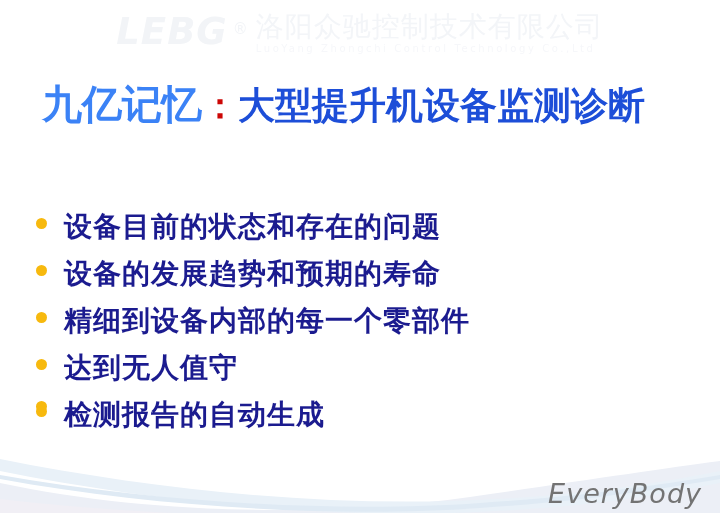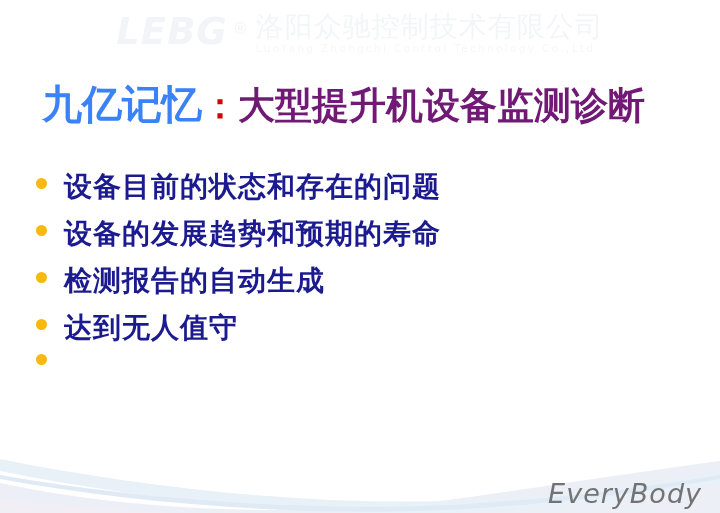--- a/index.html
+++ b/index.html
@@ -96,21 +96,21 @@
   .title-colon {
     font-family: "DejaVu Sans", "Liberation Sans", sans-serif;
     font-size: 36px;
     font-weight: bold;
     color: #cc0605;
   }
   .title-navy {
     font-family: Liberation Sans, sans-serif;
     font-size: 37px;
     font-weight: bold;
-    color: #701a75;
+    color: #1d4ed8;
     letter-spacing: 0px;
   }
 
   
   .bullets {
     position: absolute;
     left: 36px;
     top: 173px;
     width: 660px;
   }
@@ -130,20 +130,21 @@
     top: -7px;
   }
   .bullet-text {
     font-family: "DejaVu Serif", "Liberation Serif", serif;
     font-size: 28px;
     font-weight: bold;
     color: #1b1b8f;
     letter-spacing: 1px;
     white-space: nowrap;
     line-height: 1;
+    margin-top: 40px;
   }
 
   
   .footer-art {
     position: absolute;
     left: 0;
     bottom: 0;
     width: 720px;
     height: 60px;
     pointer-events: none;
@@ -185,25 +186,29 @@
     <div class="bullet-row">
       <span class="bullet-dot"></span>
       <span class="bullet-text">设备目前的状态和存在的问题</span>
     </div>
     <div class="bullet-row">
       <span class="bullet-dot"></span>
       <span class="bullet-text">设备的发展趋势和预期的寿命</span>
     </div>
     <div class="bullet-row">
       <span class="bullet-dot"></span>
+      <span class="bullet-text">精细到设备内部的每一个零部件</span>
+    </div>
+    <div class="bullet-row">
+      <span class="bullet-dot"></span>
+      <span class="bullet-text">达到无人值守</span>
+    </div>
+    <div class="bullet-row">
+      <span class="bullet-dot"></span>
       <span class="bullet-text">检测报告的自动生成</span>
-    </div>
-    <div class="bullet-row">
-      <span class="bullet-dot"></span>
-      <span class="bullet-text">达到无人值守</span>
     </div>
     <div class="bullet-row">
       <span class="bullet-dot"></span>
     </div>
   </div>
 
   <svg class="footer-art" viewBox="0 0 720 60" preserveAspectRatio="none" xmlns="http://www.w3.org/2000/svg">
     <path d="M0,30 C150,62 330,64 470,44 C580,28 660,16 720,8 L720,60 L0,60 Z" fill="#eceff6"></path>
     <path d="M0,6 C140,34 300,52 450,48 C580,44 660,30 720,18 L720,30 C660,42 580,56 450,60 C300,64 140,46 0,18 Z" fill="#e9f1f8"></path>
     <path d="M0,22 C160,50 340,60 480,50 C600,42 670,30 720,22 L720,26 C670,34 600,47 480,55 C340,65 160,55 0,26 Z" fill="#dfeaf4"></path>

